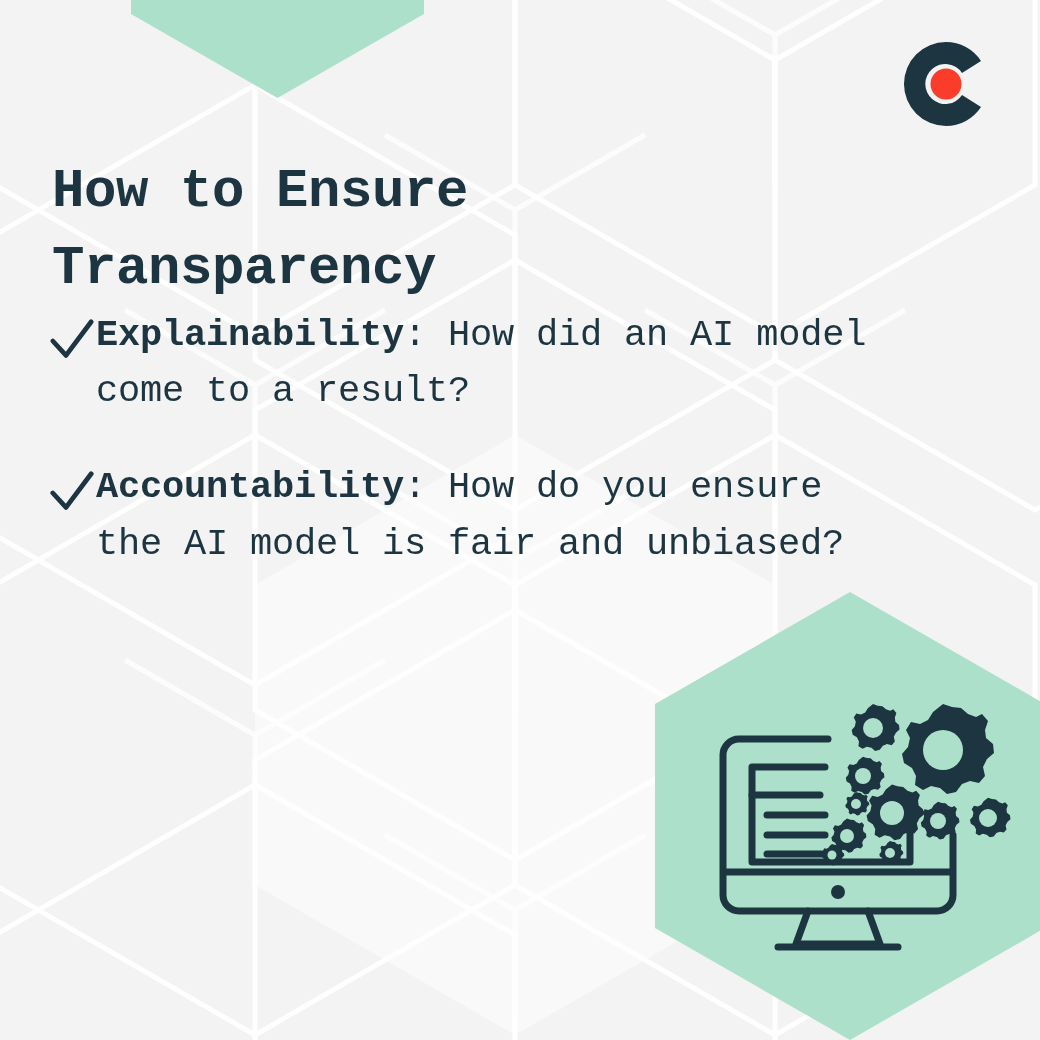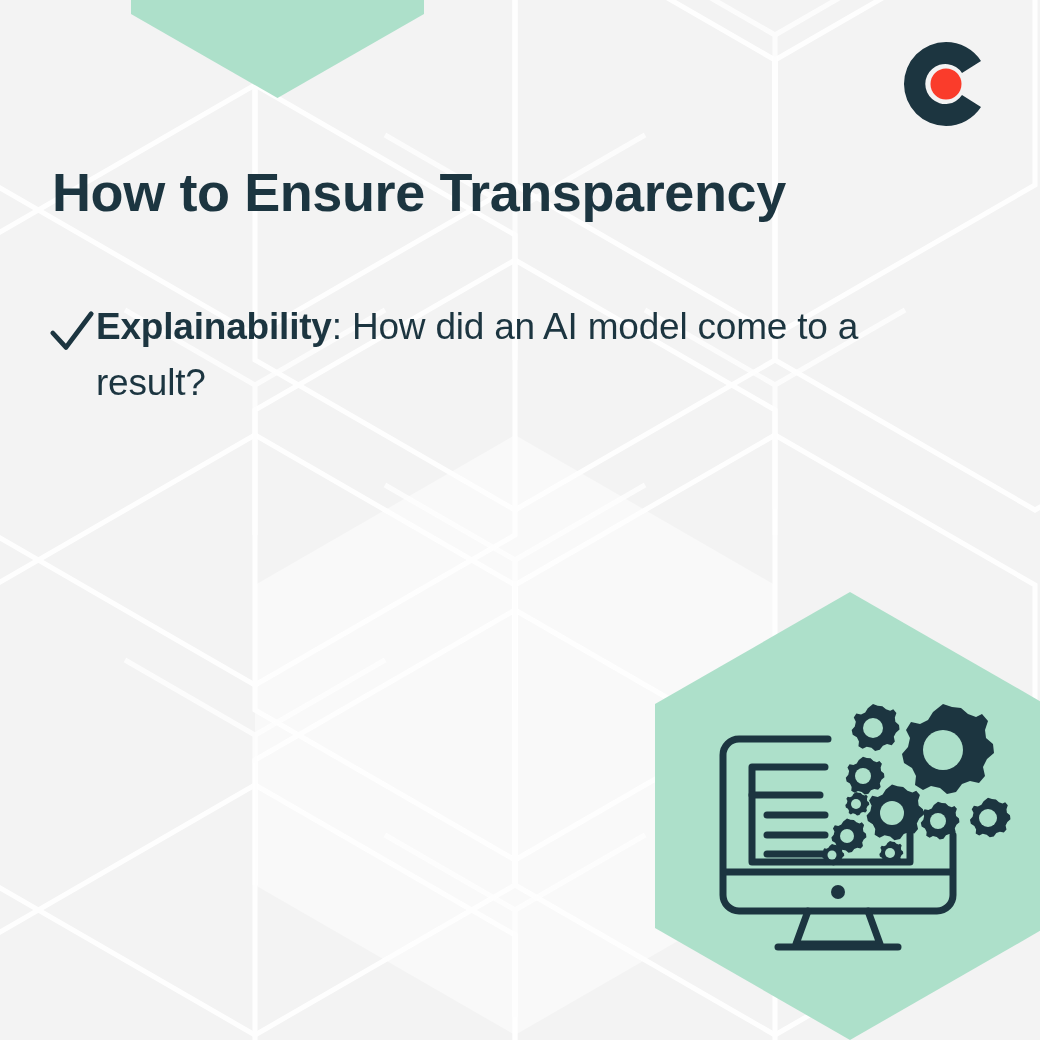--- a/index.html
+++ b/index.html
@@ -6,21 +6,21 @@
     margin: 0;
     padding: 0;
     background: #ffffff;
   }
   #canvas {
     position: relative;
     width: 1040px;
     height: 1040px;
     overflow: hidden;
     background: #22c55e;
-    font-family: Liberation Sans, sans-serif;
+    font-family: Liberation Mono, monospace;
   }
   
   #bg-pattern {
     position: absolute;
     inset: 0;
     width: 1040px;
     height: 1040px;
     z-index: 0;
   }
   
@@ -48,21 +48,21 @@
     font-weight: bold;
     line-height: 1.42;
     letter-spacing: -0.4px;
     color: #1c3540;
   }
   #title .tline { display: block; }
   
   #bullets {
     position: absolute;
     left: 48px;
-    top: 297px;
+    top: 305px;
     width: 830px;
     z-index: 4;
   }
   .bullet {
     display: flex;
     align-items: flex-start;
     margin-bottom: 38px;
   }
   .check-icon {
     flex: 0 0 auto;
@@ -180,20 +180,28 @@
     <div class="bullet">
       <svg class="check-icon" viewBox="0 0 40 40">
         <path d="M4 20 L15 32 L36 4" fill="none" stroke="#1c3540" stroke-width="4" stroke-linecap="round" stroke-linejoin="round"></path>
       </svg>
       <div class="bullet-text">
         <span class="bullet-term">Explainability</span><span>: </span><span>How did an AI model come to a result?</span>
       </div>
     </div>
 
 
+    <div class="bullet">
+      <svg class="check-icon" viewBox="0 0 40 40">
+        <path d="M4 20 L15 32 L36 4" fill="none" stroke="#1c3540" stroke-width="4" stroke-linecap="round" stroke-linejoin="round"></path>
+      </svg>
+      <div class="bullet-text">
+        <span class="bullet-term">Accountability</span><span>: </span><span>How do you ensure the AI model is fair and unbiased?</span>
+      </div>
+    </div>
 
   </div>
 
   <svg id="illustration" viewBox="0 0 320 300">
     <g fill="none" stroke="#1c3540" stroke-width="7" stroke-linecap="round" stroke-linejoin="round">
 
       <path d="M128 49 H39 A16 16 0 0 0 23 65 V205 A16 16 0 0 0 39 221 H237 A16 16 0 0 0 253 205 V145"></path>
 
       <line x1="24" y1="182" x2="252" y2="182"></line>
 

